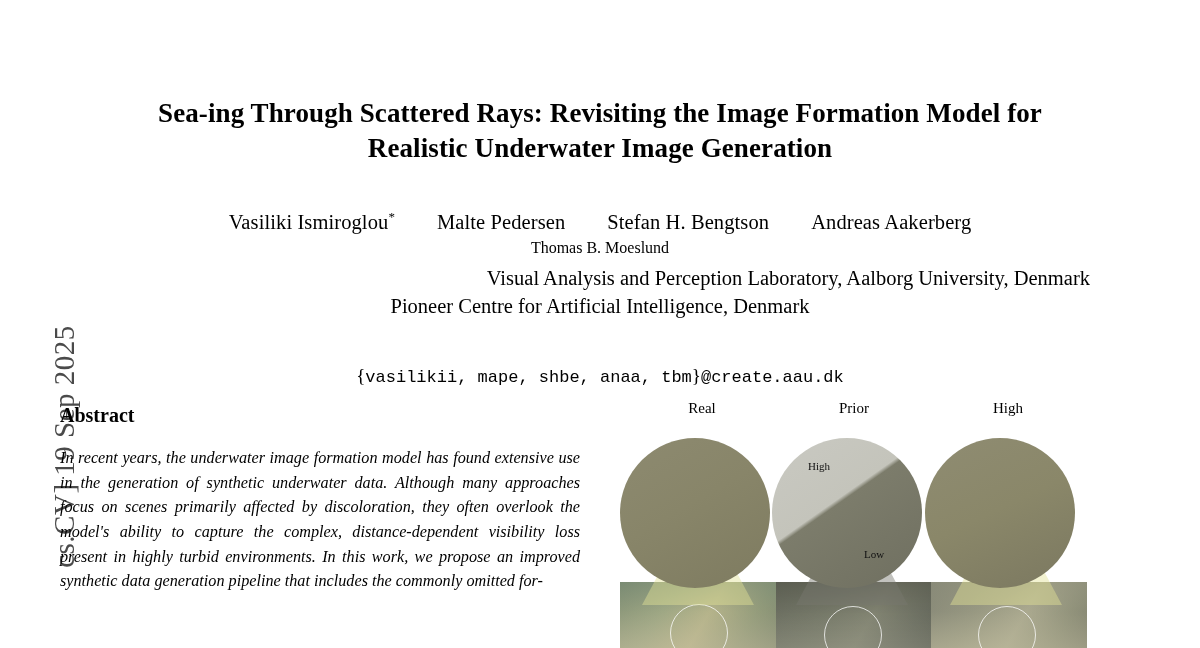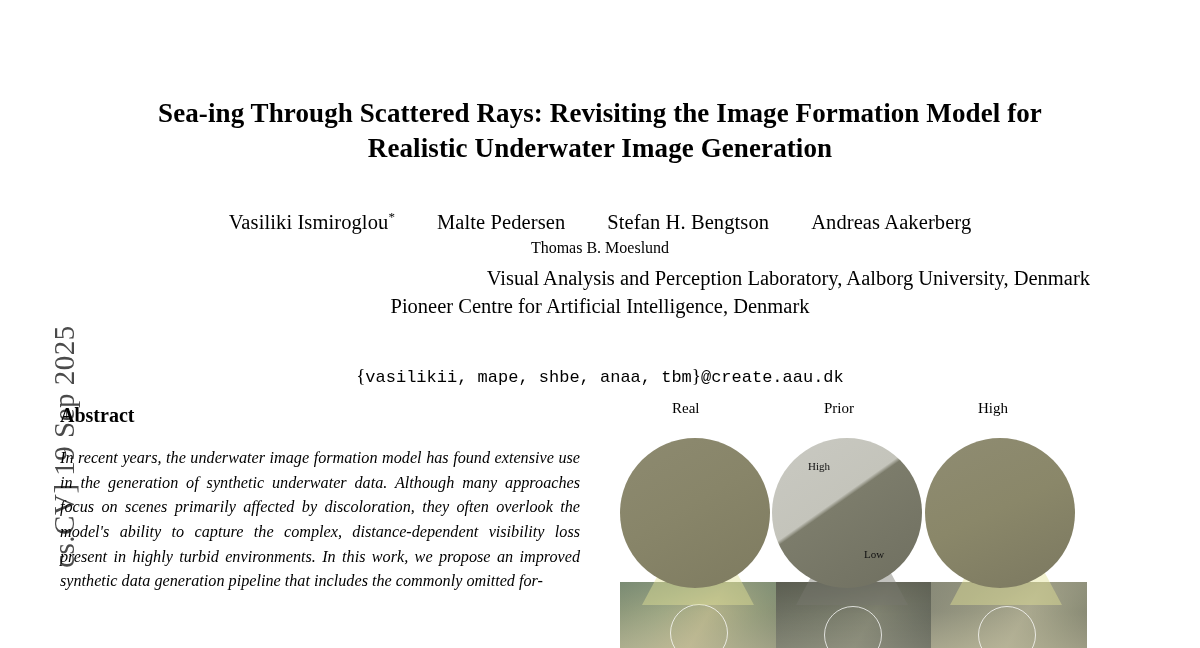--- a/index.html
+++ b/index.html
@@ -135,20 +135,21 @@
   }
   .fig-labels {
     position: absolute;
     left: 0; top: 0;
     width: 467px;
     height: 22px;
   }
   .fig-labels span {
     position: absolute;
     font-size: 15px;
+    text-align: center;
     top: 0;
   }
   .fig-col-label-0 { left: 52px; width: 60px; }
   .fig-col-label-1 { left: 204px; width: 60px; }
   .fig-col-label-2 { left: 358px; width: 60px; }
 
   .fig-canvas {
     position: absolute;
     left: 0;
     top: 20px;

